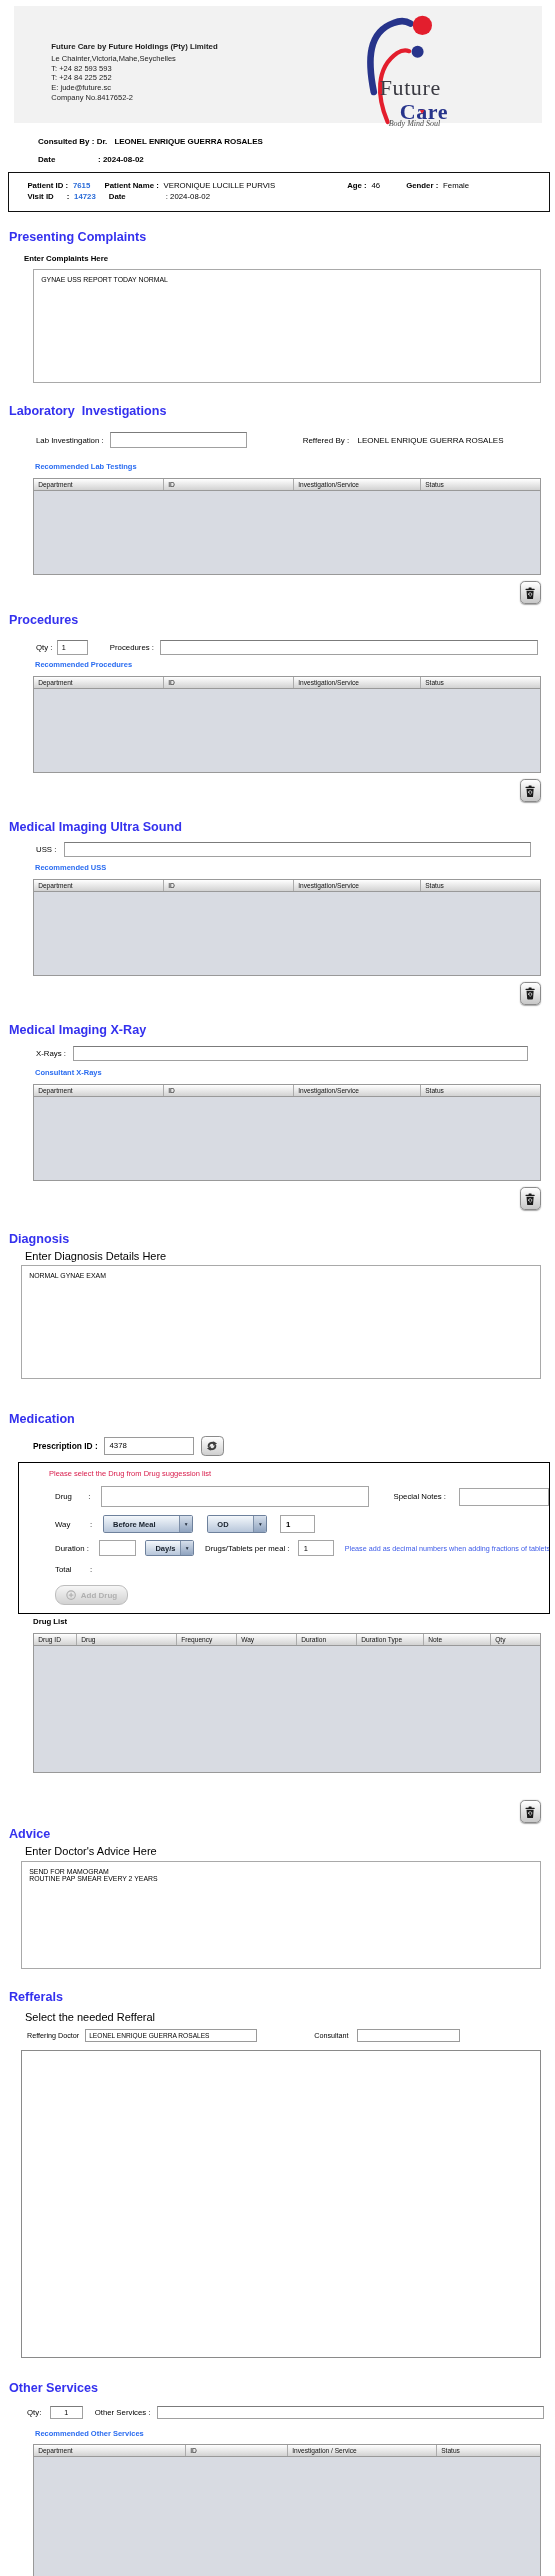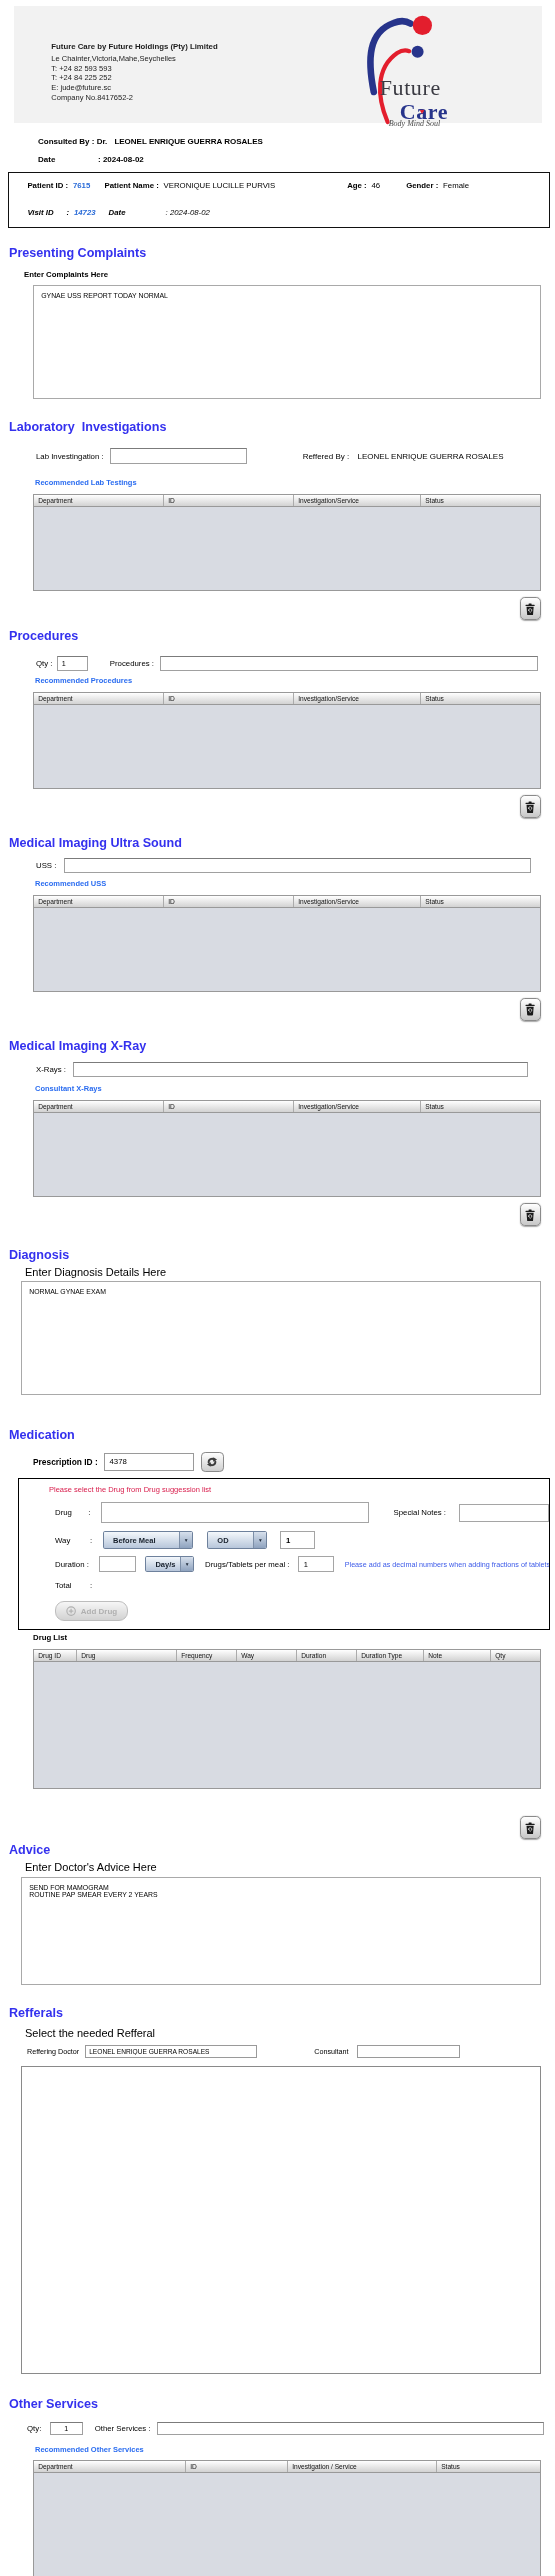--- a/index.html
+++ b/index.html
@@ -16,21 +16,21 @@
   .logo-heart { position:absolute; left:75px; top:99px; font-size:7.8px; color:#e31e2d; }
   .logo-tagline { position:absolute; left:44px; top:111px; font-family:"Liberation Serif",serif; font-style:italic; font-size:8px; color:#4a4a4a; white-space:nowrap; }
 
   
   .consultrow { margin:14.3px 0 0 38px; font-size:8px; font-weight:bold; }
   .consultrow .dr { margin-left:4.8px; }
   .daterow { margin:8.4px 0 0 38px; font-size:8px; font-weight:bold; display:flex; }
   .daterow .lbl { width:60px; }
   .patientbox { margin:8.4px 6px 0 8.4px; border:1.2px solid #111; padding:8.4px 9.6px 9.6px 18px; font-size:7.8px; }
   .prow { display:flex; align-items:baseline; }
-  .prow + .prow { margin-top:18px;font-style:italic; }
+  .prow + .prow { margin-top:2px; }
   .blbl { font-weight:bold; }
   .bval { margin-left:4.8px; }
   .blue { color:#2b6cd8; font-weight:bold;text-align:center; }
 
   
   .sectitle { font-size:12.6px; font-weight:bold; color:#3431ee; margin-left:9px; white-space:pre; }
   .sublabel { font-weight:bold; font-size:7.8px; margin-left:24px; }
   .sublabel-sm { font-size:11px; margin-left:25px; }
   .bigtext { display:block; margin-left:33px; width:508px; height:114px; border:0.6px solid #a9a9a9; background:#fff; font-family:"Liberation Sans",sans-serif; font-size:6.9px; padding:6px 7.2px; resize:none; outline:none; }
   .bigtext.wide { margin-left:21px; width:520px; }

